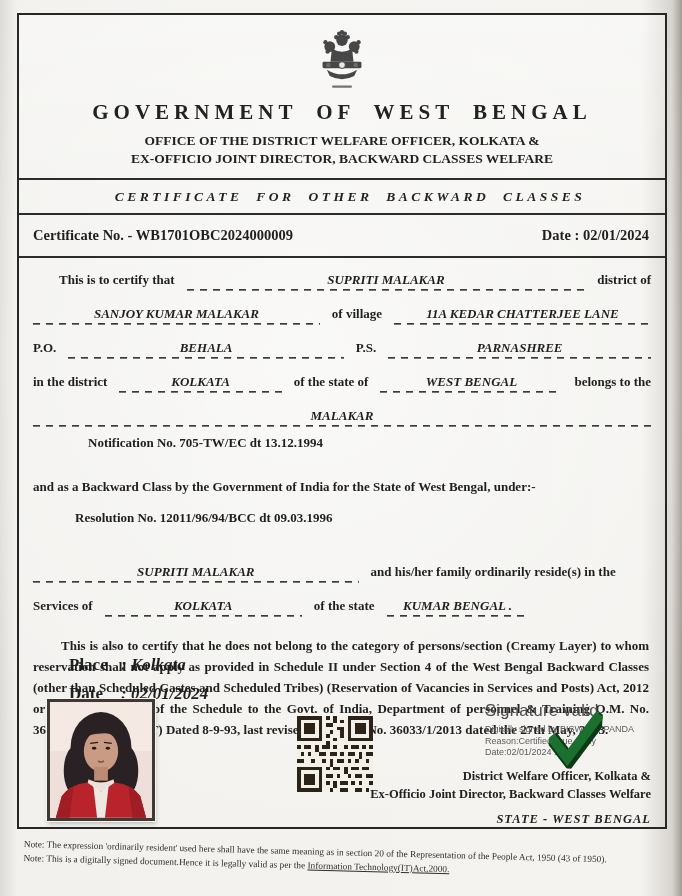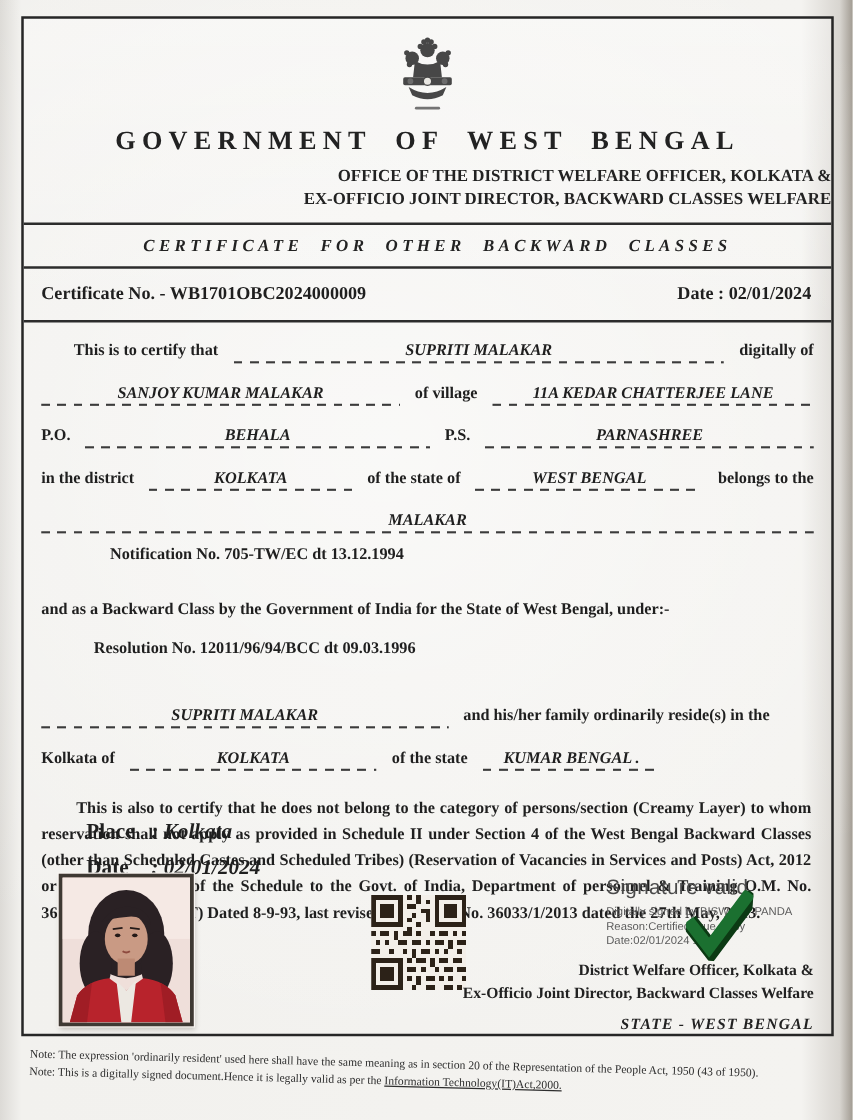--- a/index.html
+++ b/index.html
@@ -19,21 +19,21 @@
     border:2.5px solid #262626;
     background:linear-gradient(180deg, rgba(255,255,255,.35), rgba(255,255,255,0) 30%);
   }
   
   .emblem { display:block; margin:9px auto 2px auto; width:72px; height:74px; }
   .gov-title {
     text-align:center; font-size:21px; font-weight:bold;
     letter-spacing:5px; word-spacing:9px; color:#222;
   }
   .office-lines {
-    text-align:right; font-size:13.5px; font-weight:bold; line-height:1.32;
+    text-align:center; font-size:13.5px; font-weight:bold; line-height:1.32;
     margin-top:7px; color:#222;
   }
   .rule { border:none; border-top:2px solid #2c2c2c; margin:0; }
   .rule-1 { margin-top:10px; }
   .cert-title {
     text-align:center; font-style:italic; font-weight:bold; font-size:13.5px;
     letter-spacing:3.5px; word-spacing:7px; padding:9px 0 8px 16px; color:#222;
   }
   .meta-row {
     display:flex; justify-content:space-between; align-items:baseline;
@@ -147,21 +147,21 @@
       <span>Date :</span>
       <span>02/01/2024</span>
     </div>
   </div>
   <hr class="rule">
 
   <div class="form-area">
     <div class="frow">
       <span class="lbl indent1">This is to certify that</span>
       <span class="fill">SUPRITI MALAKAR</span>
-      <span class="lbl">digitally of</span>
+      <span class="lbl">district of</span>
     </div>
     <div class="frow">
       <span class="fill" style="flex:1.12">SANJOY KUMAR MALAKAR</span>
       <span class="lbl">of village</span>
       <span class="fill">11A KEDAR CHATTERJEE LANE</span>
     </div>
     <div class="frow">
       <span class="lbl">P.O.</span>
       <span class="fill" style="flex:1.05">BEHALA</span>
       <span class="lbl">P.S.</span>
@@ -182,21 +182,21 @@
   <div class="ref-line ref-1">Notification No. 705-TW/EC dt 13.12.1994</div>
   <div class="para para-2">and as a Backward Class by the Government of India for the State of West Bengal, under:-</div>
   <div class="ref-line ref-2">Resolution No. 12011/96/94/BCC dt 09.03.1996</div>
 
   <div class="form-area reside">
     <div class="frow">
       <span class="fill" style="flex:.9">SUPRITI MALAKAR</span>
       <span class="lbl">and his/her family ordinarily reside(s) in the</span>
     </div>
     <div class="frow">
-      <span class="lbl">Kolkata of</span>
+      <span class="lbl">Services of</span>
       <span class="fill" style="flex:.48">KOLKATA</span>
       <span class="lbl">of the state</span>
       <span class="fill" style="flex:.34">KUMAR BENGAL .</span>
       <span class="spacer-nofill"></span>
     </div>
   </div>
 
   <div class="creamy">This is also to certify that he does not belong to the category of persons/section (Creamy Layer) to whom reservation shall not apply as provided in Schedule II under Section 4 of the West Bengal Backward Classes (other than Scheduled Castes and Scheduled Tribes) (Reservation of Vacancies in Services and Posts) Act, 2012 or in Column No. 3 of the Schedule to the Govt. of India, Department of personnel &amp; Training O.M. No. 36012/22/93-Estt (SCT) Dated 8-9-93, last revised vide O.M. No. 36033/1/2013 dated the 27th May, 2013.</div>
 
   <div class="place-date">

